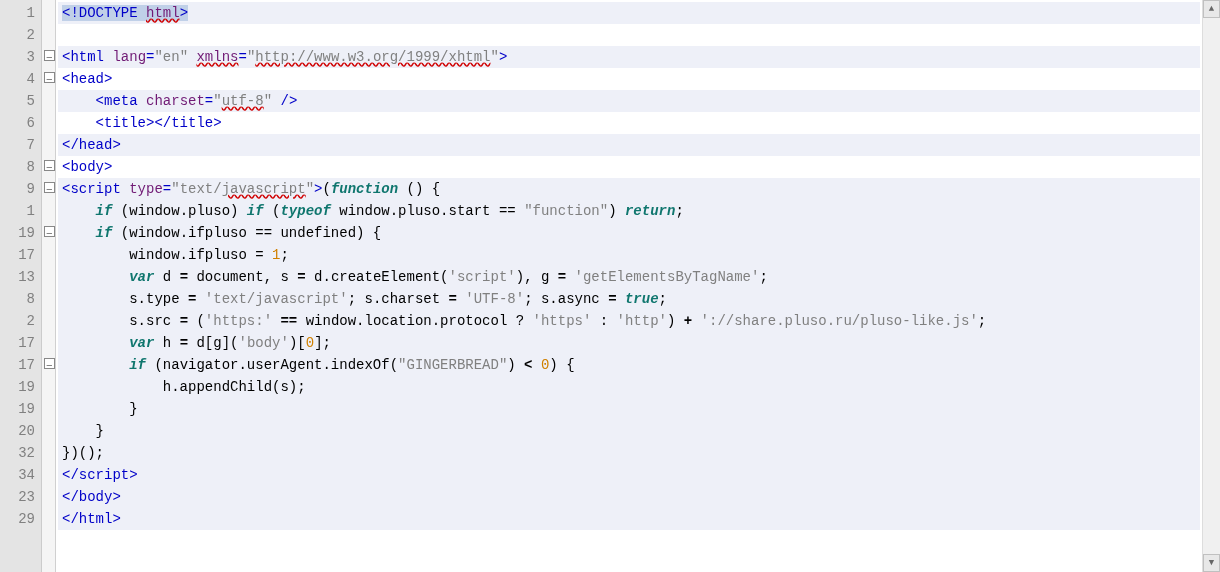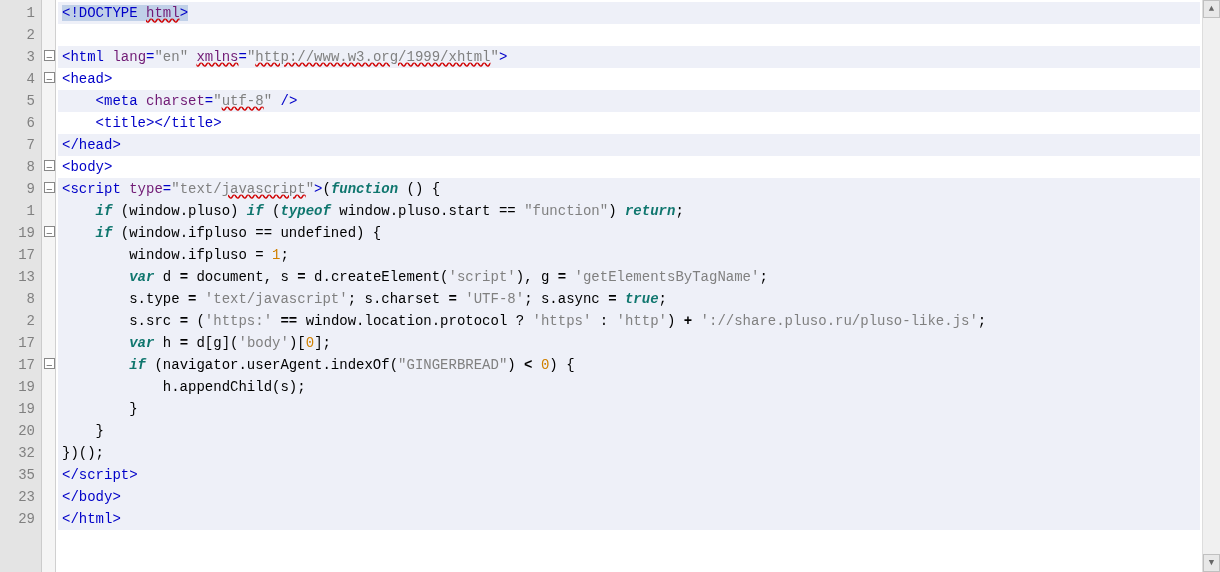--- a/index.html
+++ b/index.html
@@ -108,21 +108,21 @@
     <div class="ln">17</div>
     <div class="ln">13</div>
     <div class="ln">8</div>
     <div class="ln">2</div>
     <div class="ln">17</div>
     <div class="ln">17</div>
     <div class="ln">19</div>
     <div class="ln">19</div>
     <div class="ln">20</div>
     <div class="ln">32</div>
-    <div class="ln">35</div>
+    <div class="ln">34</div>
     <div class="ln">23</div>
     <div class="ln">29</div>
   </div>
 <div class="fold-col">
     <div class="fc"></div>
     <div class="fc"></div>
     <div class="fc box"></div>
     <div class="fc box"></div>
     <div class="fc"></div>
     <div class="fc"></div>

